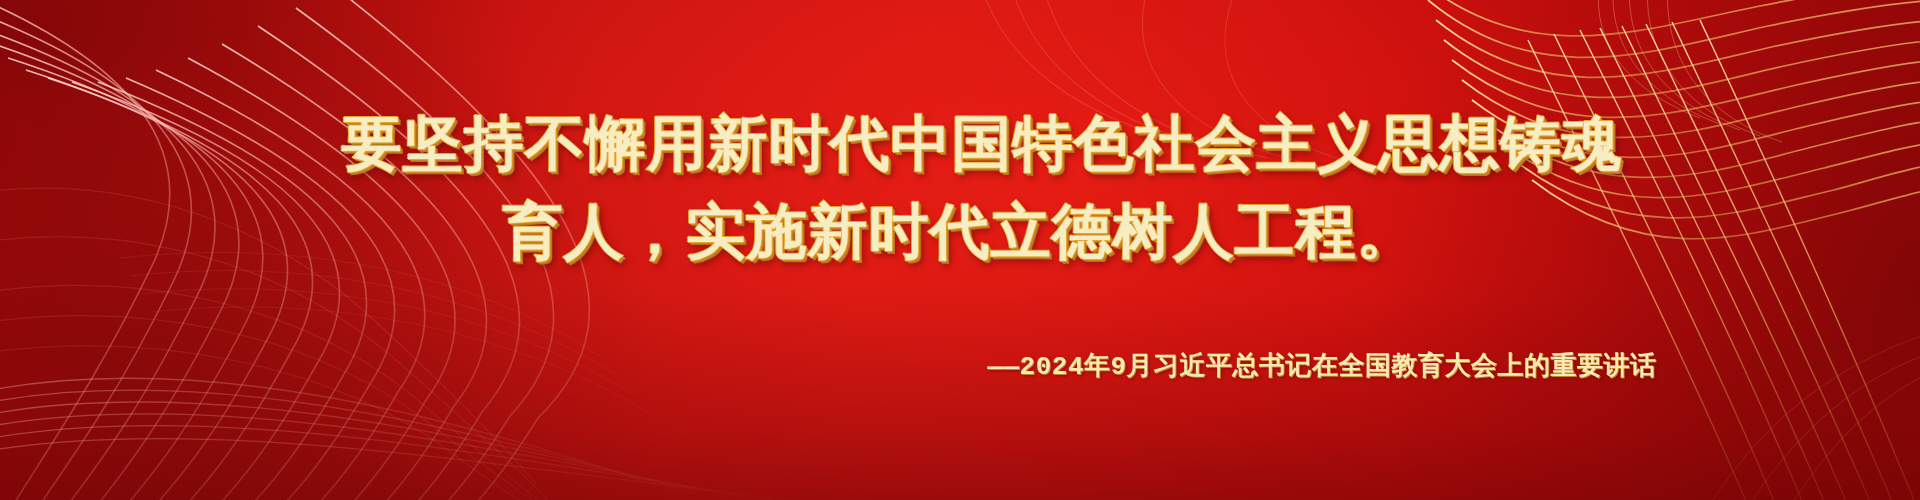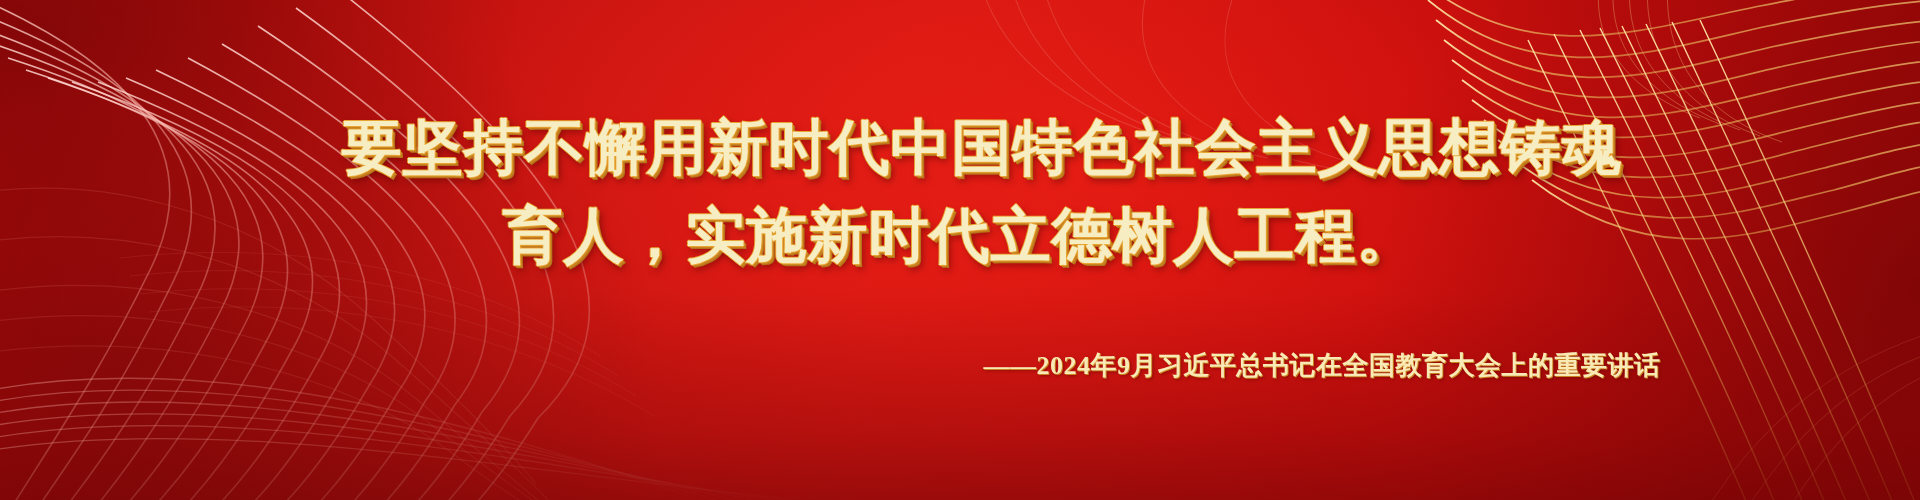--- a/index.html
+++ b/index.html
@@ -5,21 +5,21 @@
   html, body {
     margin: 0;
     padding: 0;
     background: #000;
   }
   #banner {
     position: relative;
     width: 1920px;
     height: 500px;
     overflow: hidden;
-    font-family: Liberation Serif, serif;
+    font-family: Liberation Mono, monospace;
     background: #CE1111;
   }
 
   
   .bg-base {
     position: absolute;
     inset: 0;
     background:
       radial-gradient(ellipse 900px 520px at 57% 34%, #E81A12 0%, #DB1410 38%, #C30D0C 72%, #A70807 100%);
   }

